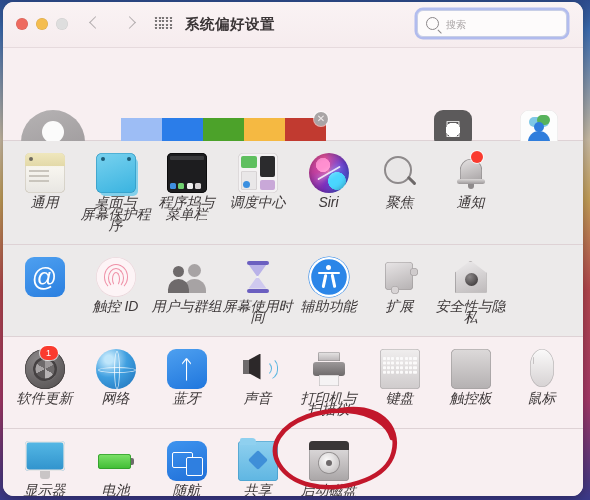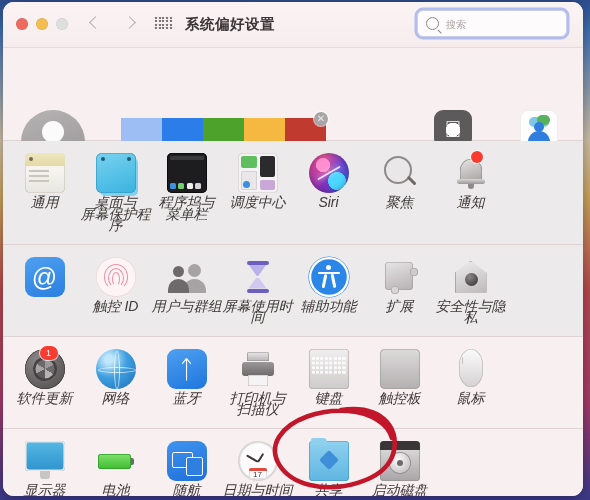--- a/index.html
+++ b/index.html
@@ -508,20 +508,29 @@
           <div class="lab">网络</div>
         </div>
 
         <div class="cell">
           <div class="ic ic-bt">
               <span>ᛏ</span>
             </div>
           <div class="lab">蓝牙</div>
         </div>
 
+        <div class="cell">
+          <div class="ic ic-sound">
+            <span class="sp"></span>
+              <span class="cone"></span>
+              <span class="w1"></span>
+              <span class="w2"></span>
+          </div>
+          <div class="lab">声音</div>
+        </div>
 
         <div class="cell">
           <div class="ic ic-print">
             <span class="top"></span>
               <span class="mid"></span>
               <span class="pap"></span>
           </div>
           <div class="lab">打印机与
 扫描仪</div>
         </div>
@@ -577,28 +586,20 @@
         </div>
 
         <div class="cell">
           <div class="ic ic-sidecar">
             <span class="lap"></span>
               <span class="pad"></span>
           </div>
           <div class="lab">随航</div>
         </div>
 
-        <div class="cell">
-          <div class="ic ic-clock">
-            <span class="hh"></span>
-              <span class="mm"></span>
-            <span class="dt">17</span>
-          </div>
-          <div class="lab">日期与时间</div>
-        </div>
 
         <div class="cell">
           <div class="ic ic-share">
               <span class="dia"></span>
             </div>
           <div class="lab">共享</div>
         </div>
 
 
         <div class="cell">

